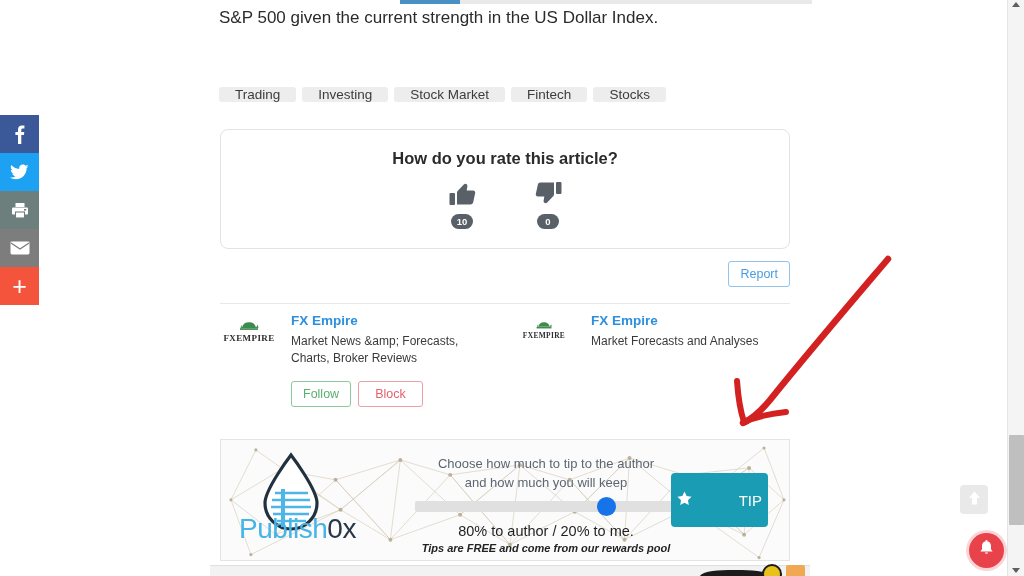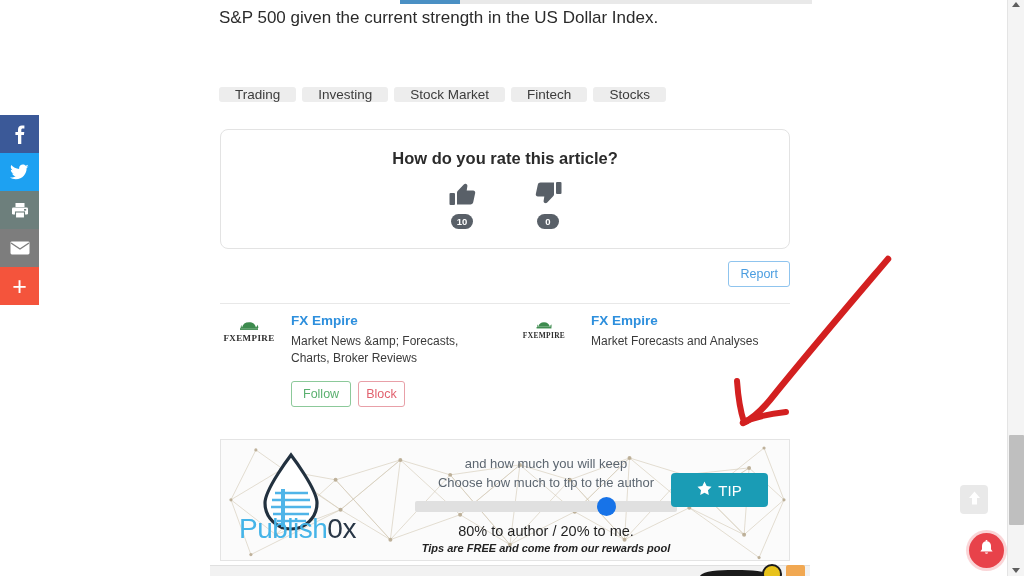--- a/index.html
+++ b/index.html
@@ -87,21 +87,21 @@
   .author-desc { color:#3a3a3a; font-size:12px; line-height:17px; margin-top:3px; max-width:200px; }
   .author-desc.wide { max-width:250px; }
   .author-btns { display:flex; gap:7px; margin-top:14px;align-items:flex-end; }
   .btn-follow {
     border:1px solid #8cc99a; color:#5ab06f; background:#fff;
     font-size:12.5px; padding:5px 11px; border-radius:3px; cursor:pointer;
     font-family:"Liberation Sans", sans-serif;
   }
   .btn-block {
     border:1px solid #e8a0a8; color:#e2626f; background:#fff;
-    font-size:12.5px; padding:5px 7px; border-radius:3px; cursor:pointer;
+    font-size:12.5px; padding:5px 16px; border-radius:3px; cursor:pointer;
     font-family:"Liberation Sans", sans-serif;
   }
 
   
   .tipbar {
     position:absolute; left:220px; top:439px; width:570px; height:122px;
     border:1px solid #e4e4e4; background:#fbfbfb; overflow:hidden;
   }
   .tipbar-net { position:absolute; inset:0; }
   .px-logo { position:absolute; left:18px; top:9px; width:135px; height:104px; }
@@ -112,23 +112,23 @@
   .tip-line1 { font-size:13px; color:#5c6670; line-height:19px; }
   .tip-slider { position:relative; margin:9px auto 0; width:262px; height:11px; }
   .tip-track { position:absolute; left:0; top:0; width:262px; height:11px; background:#e0e0e0; border-radius:2px; }
   .tip-handle {
     position:absolute; top:-4px; left:182px; width:19px; height:19px;
     background:#1773e8; border-radius:50%; cursor:pointer;
   }
   .tip-split { margin-top:11px; font-size:14.5px; color:#1f1f1f; }
   .tip-note { margin-top:3px; font-size:11px; color:#222; font-style:italic; font-weight:bold; }
   .tip-btn {
-    position:absolute; left:450px; top:33px; width:97px; height:34px;
+    position:absolute; left:450px; top:33px; width:97px; height:54px;
     background:#1a9cb5; color:#fff; border:none; border-radius:4px;
-    display:flex; align-items:center; justify-content:center; gap:6px;
+    display:flex; align-items:center; justify-content:space-between; gap:6px;
     font-size:15px; cursor:pointer; font-family:"Liberation Sans", sans-serif;
   }
 
   
   .bottom-strip { position:absolute; left:210px; top:565px; width:600px; height:11px; background:#f2f2f2; border-top:1px solid #e0e0e0; }
   .bottom-coin { position:absolute; left:762px; top:564px; width:20px; height:20px; border-radius:50%; background:#e8c21a; border:2px solid #1b1b1b; }
   .bottom-face { position:absolute; left:786px; top:565px; width:19px; height:17px; background:#f1a852; border-radius:2px; }
   .bottom-blob { position:absolute; left:700px; top:570px; width:70px; height:16px; background:#1b1b1b; border-radius:40% 40% 0 0; }
 
   
@@ -332,22 +332,22 @@
         <line x1="34" y1="65" x2="70" y2="65"></line>
         <line x1="38" y1="72" x2="67" y2="72"></line>
       </g>
       <line x1="44" y1="40" x2="44" y2="78" stroke="#4fb4e8" stroke-width="4"></line>
     </svg>
     <div class="px-word">
       <span class="blue">Publish</span><span class="dark">0x</span>
     </div>
 
     <div class="tip-center">
+      <div class="tip-line1">Choose how much to tip to the author</div>
       <div class="tip-line1">and how much you will keep</div>
-      <div class="tip-line1">Choose how much to tip to the author</div>
       <div class="tip-slider">
         <div class="tip-track"></div>
         <div class="tip-handle"></div>
       </div>
       <div class="tip-split">80% to author / 20% to me.</div>
       <div class="tip-note">Tips are FREE and come from our rewards pool</div>
     </div>
 
     <button class="tip-btn">
       <span>

